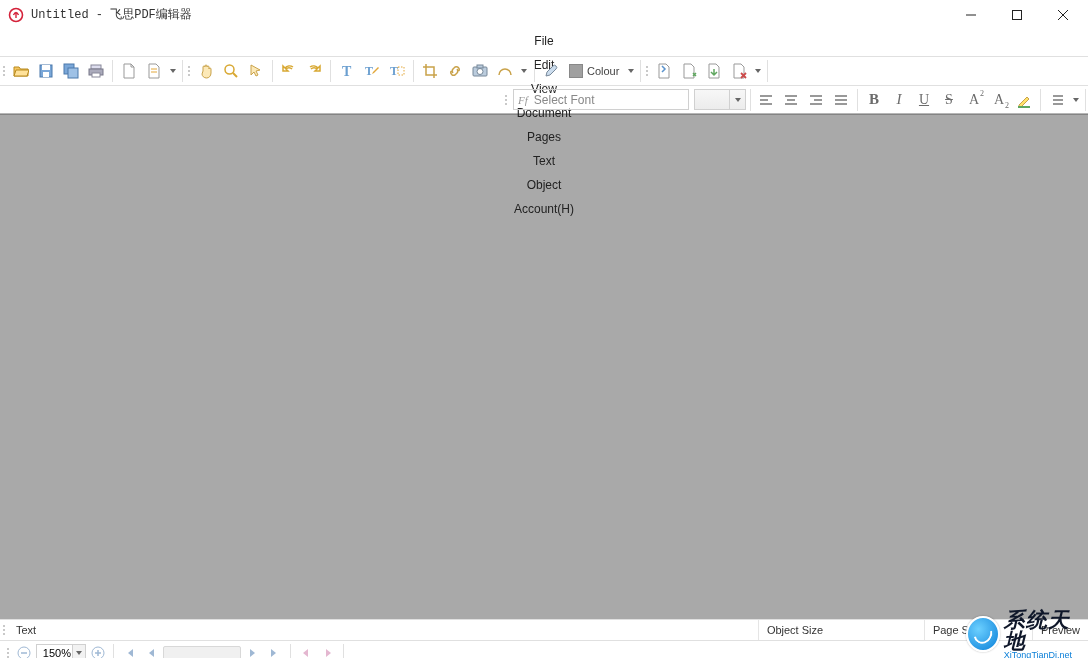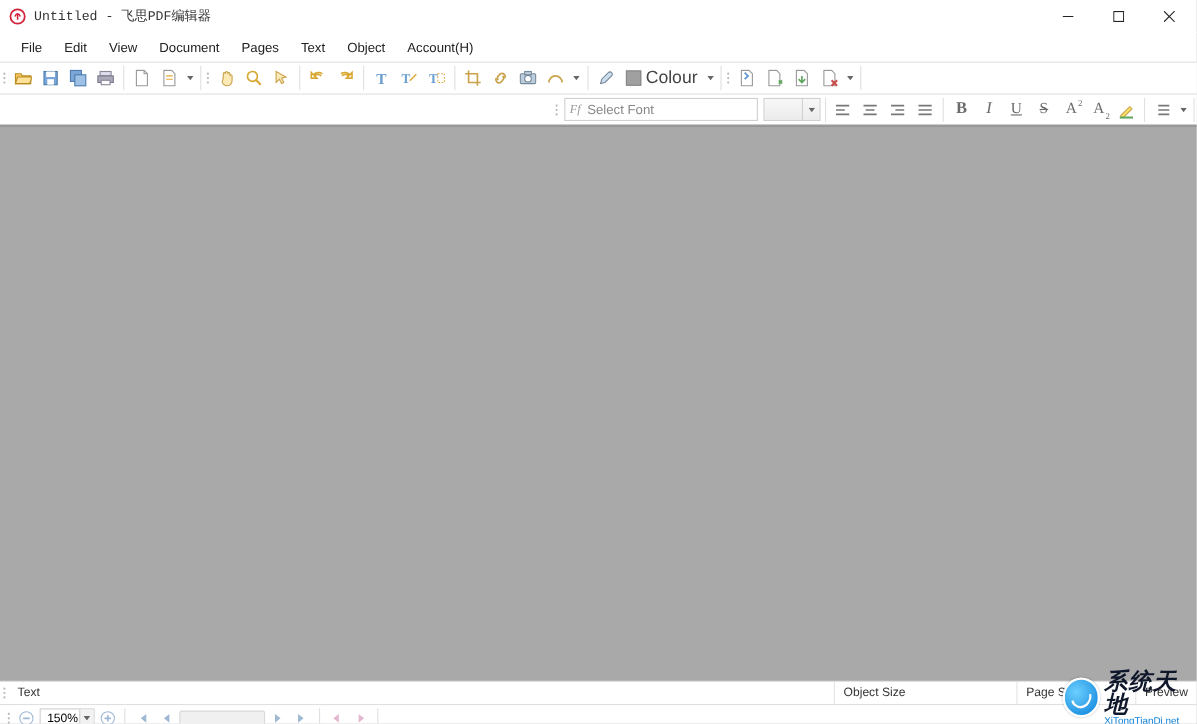--- a/index.html
+++ b/index.html
@@ -3,35 +3,35 @@
 <meta charset="utf-8">
 <style>
 * { box-sizing: border-box; margin: 0; padding: 0; }
 body { font-family: "Segoe UI", Tahoma, sans-serif; font-size: 12px; background: #fff; width: 1088px; height: 658px; overflow: hidden; position: relative; }
 .titlebar { height: 30px; display: flex; align-items: center; padding: 0 2px 0 8px; border-bottom: 1px solid #fff; font-family: Liberation Mono, monospace; }
 .titlebar .app-icon { width: 16px; height: 16px; margin-right: 7px; }
 .titlebar .title-text { font-size: 12px; color: #333; flex: 0 0 auto; }
 .titlebar .spacer { flex: 1; }
 .winbtn { width: 46px; height: 30px; display: flex; align-items: center; justify-content: center; color: #222; }
 .winbtn svg { width: 10px; height: 10px; }
-.menubar { height: 26px; display: flex; align-items: center; padding: 0 10px; gap: 2px; }
+.menubar { height: 26px; display: flex; align-items: center; padding: 0 10px; gap: 2px; flex-direction: column; }
 .menubar .menu-item { padding: 4px 9px; color: #222; font-size: 12px; cursor: default; }
 .toolbar-row { display: flex; align-items: center; border-top: 1px solid #e0e0e0; height: 29px; background: #fff; }
 .toolbar-row.second { border-bottom: 1px solid #b6b6b6; justify-content: flex-end; }
 .grip { width: 8px; height: 100%; display: flex; flex-direction: column; align-items: center; justify-content: center; gap: 2px; padding: 0 2px; }
 .grip span { width: 2px; height: 2px; background: #b7b7b7; border-radius: 1px; }
 .tb-group { display: flex; align-items: center; height: 100%; padding: 0 2px; gap: 3px; }
 .tb-sep { width: 1px; height: 22px; background: #e0e0e0; margin: 0 2px; }
 .tb-btn { width: 22px; height: 22px; display: flex; align-items: center; justify-content: center; border-radius: 2px; }
 .tb-btn svg { width: 16px; height: 16px; }
 .tb-dd { width: 10px; height: 22px; display: flex; align-items: center; justify-content: center; }
 .tb-dd svg { width: 6px; height: 4px; }
 .colour-btn { display: flex; align-items: center; height: 22px; gap: 4px; padding: 0 4px; }
 .colour-swatch-small { width: 14px; height: 14px; background: #a0a0a0; border: 1px solid #888; }
-.colour-label { font-size: 16px; color: #444; }
+.colour-label { font-size: 11px; color: #444; }
 .font-select { width: 176px; height: 21px; border: 1px solid #d0d0d0; display: flex; align-items: center; padding: 0 4px; margin: 0 3px; color: #888; font-size: 12px; }
 .font-select .ff-ic { font-family: serif; font-style: italic; margin-right: 6px; color: #999; font-size: 11px; }
 .size-select { width: 52px; height: 21px; border: 1px solid #d0d0d0; background: linear-gradient(#f7f7f7,#ececec); display: flex; align-items: center; justify-content: flex-end; margin: 0 2px; }
 .size-select .size-dd { width: 16px; height: 100%; display: flex; align-items: center; justify-content: center; border-left: 1px solid #d0d0d0; }
 .canvas-area { background: #a9a9a9; width: 100%; height: 505px; border-top: 1px solid #848484; }
 .statusbar { height: 21px; border-top: 1px solid #e0e0e0; display: flex; align-items: center; font-size: 11px; color: #333; }
 .statusbar .status-section { padding: 0 8px; height: 100%; display: flex; align-items: center; border-right: 1px solid #e5e5e5; }
 .statusbar .status-section.objsize { width: 166px; }
 .statusbar .status-section.pagesize { width: 108px; }
 .statusbar .ready { flex: 1; }

